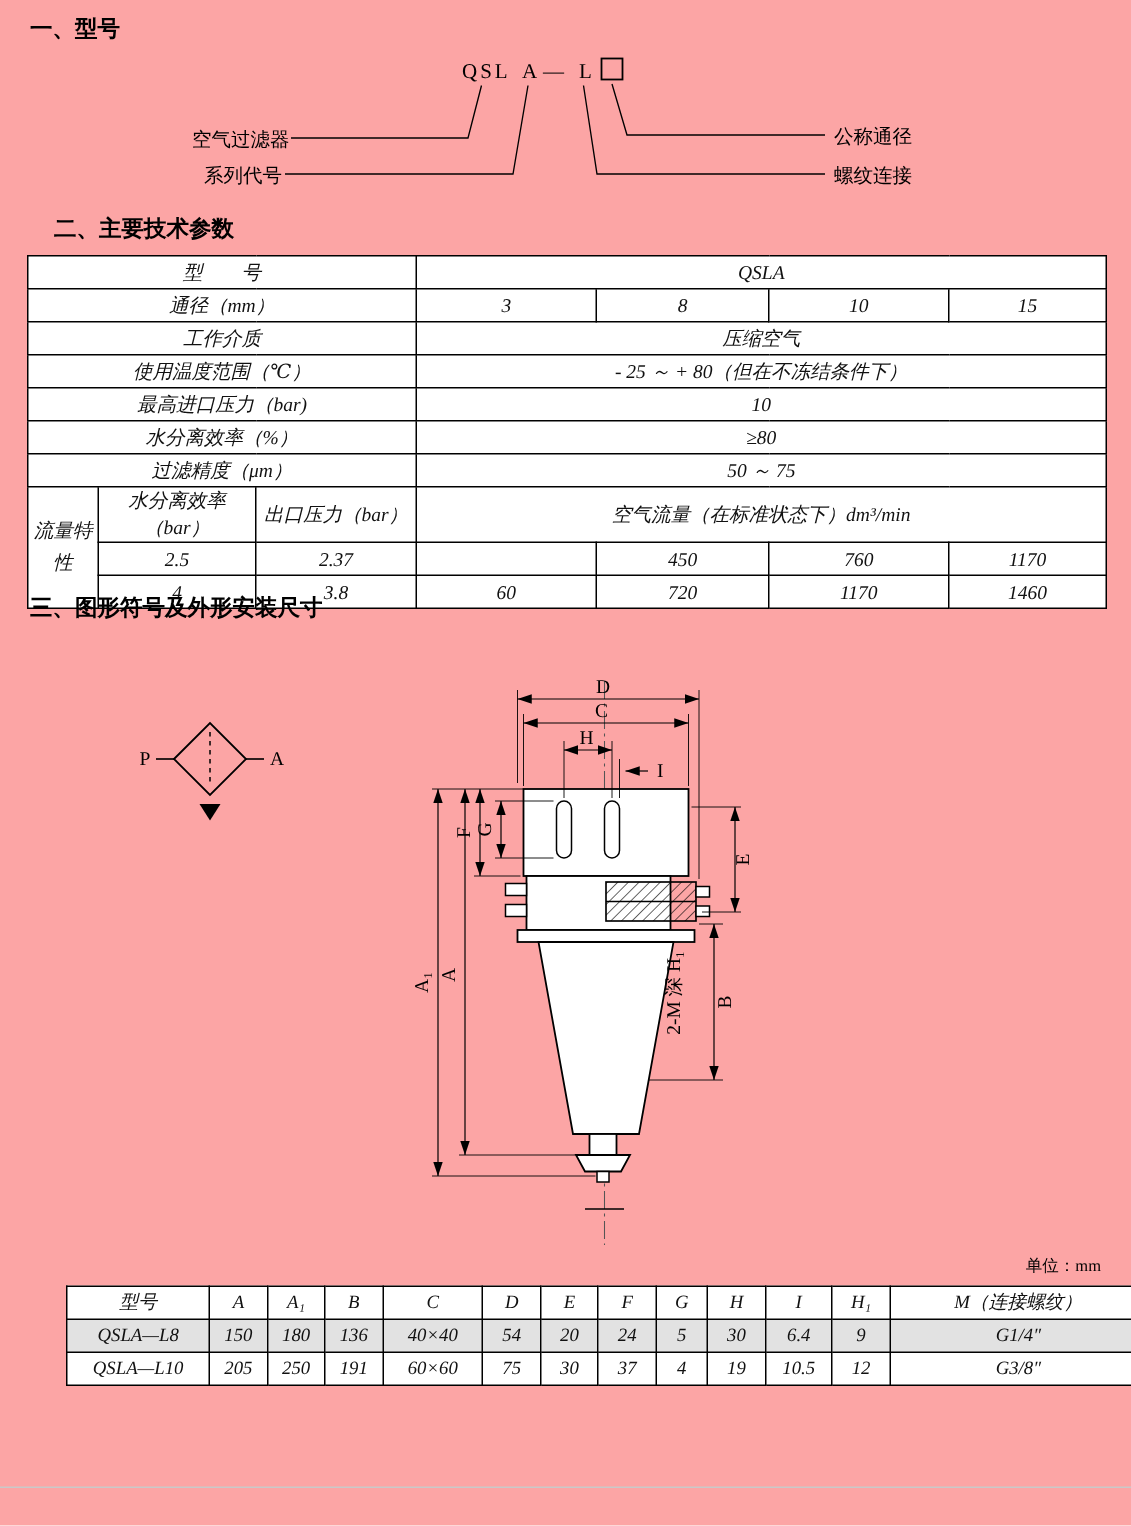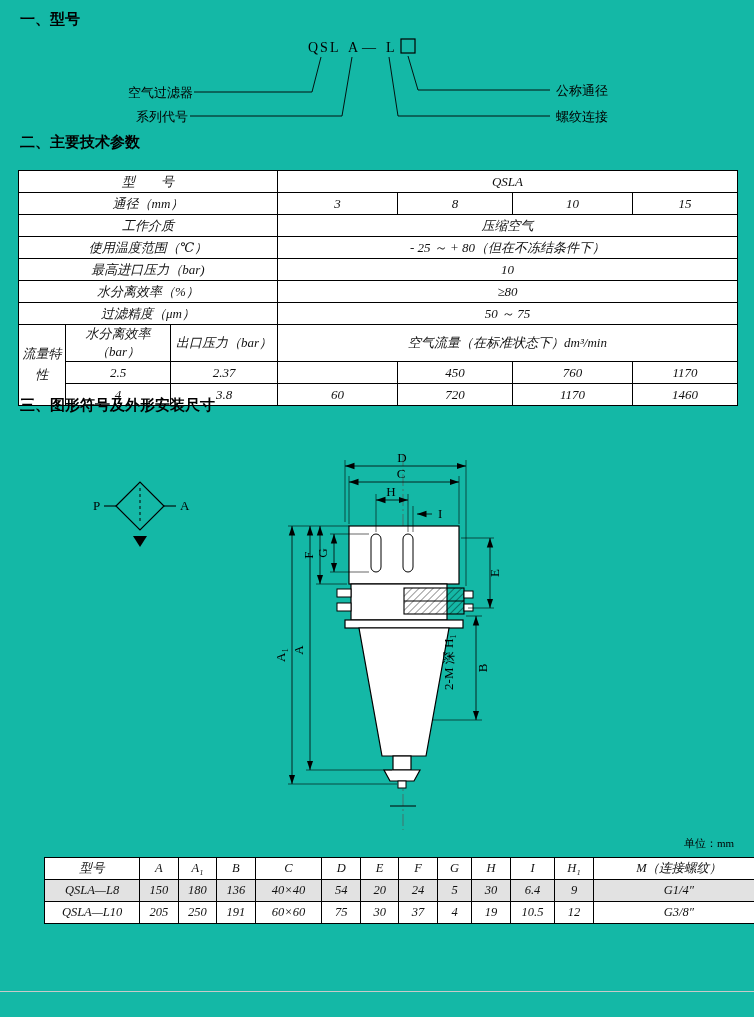--- a/index.html
+++ b/index.html
@@ -1,26 +1,26 @@
 <!DOCTYPE html>
 <html><head>
 <meta charset="utf-8">
 <style>
   html,body { margin:0; padding:0; background:#fff; }
   .page {
-    position:relative; width:754px; height:1017px; background:#14b8a6;
+    position:relative; width:754px; height:1017px; background:#fca5a5;
     font-family:"Liberation Serif","DejaVu Serif",serif; color:#111; overflow:hidden;
   }
   .sec-heading {
     position:absolute; left:20px; margin:0;
     font-family:"Liberation Sans","DejaVu Sans",sans-serif;
     font-size:15px; font-weight:bold; color:#000;
   }
   #sec1 { top:10px; }
-  #sec2 { top:133px; }
+  #sec2 { top:143px;margin-left:16px; }
   #sec3 { top:396px; }
   svg text { font-family:"Liberation Serif","DejaVu Serif",serif; fill:#000; }
   .cjk { font-size:13px; }
   .code-txt { font-size:14px; }
   .dim-txt { font-size:13px; }
 
   table { border-collapse:collapse; table-layout:fixed; background:#fff;font-style:italic; }
   td, th {
     border:1px solid #000; text-align:center; vertical-align:middle;
     font-size:13px; font-weight:normal; height:21px; padding:0 2px; overflow:hidden;

